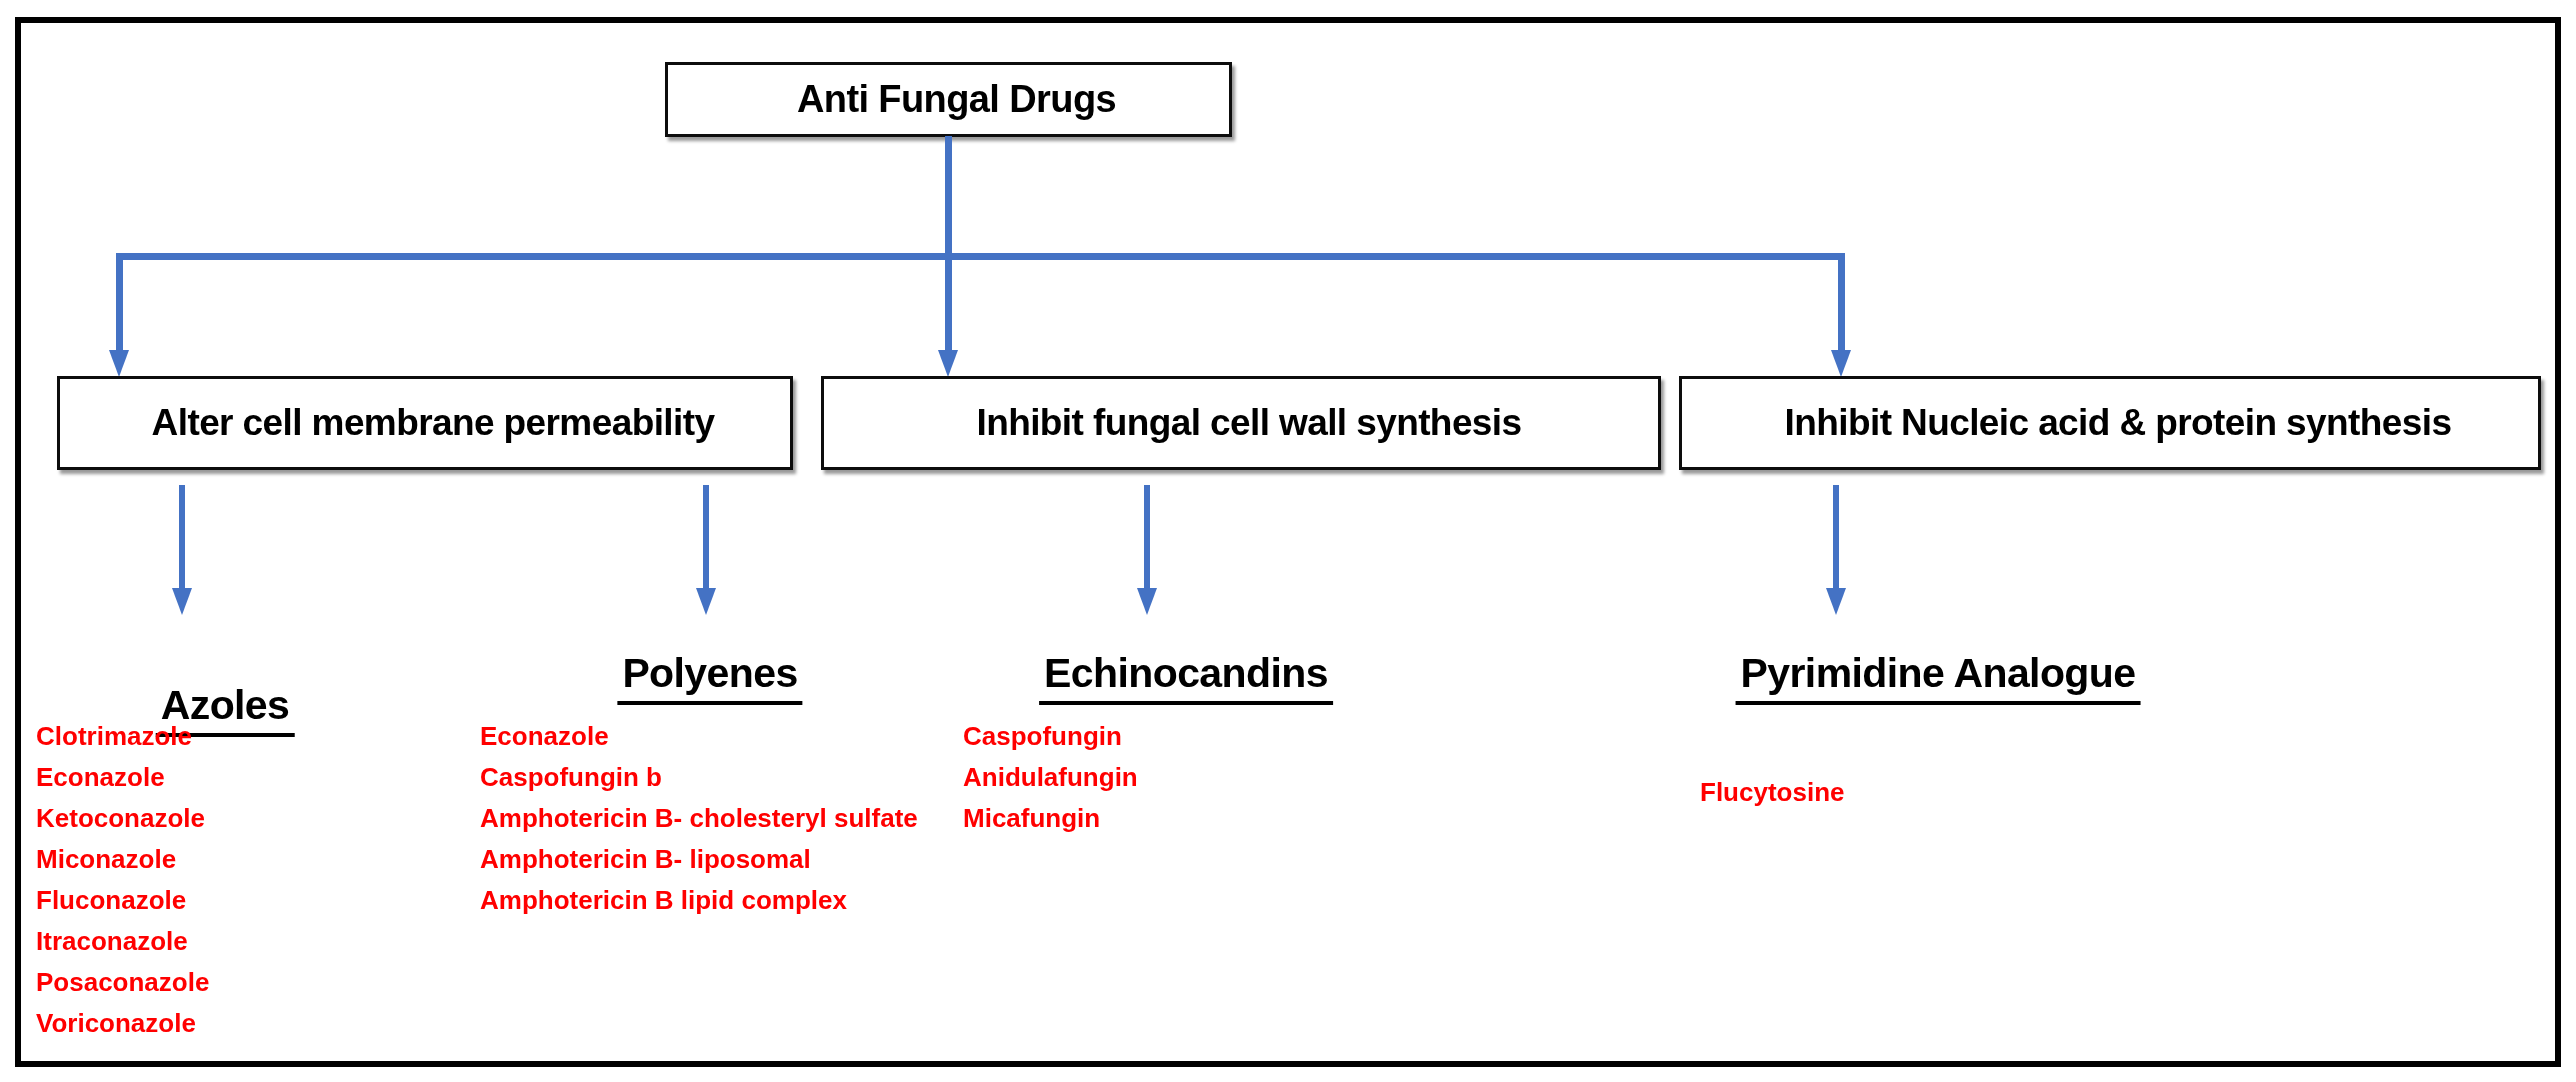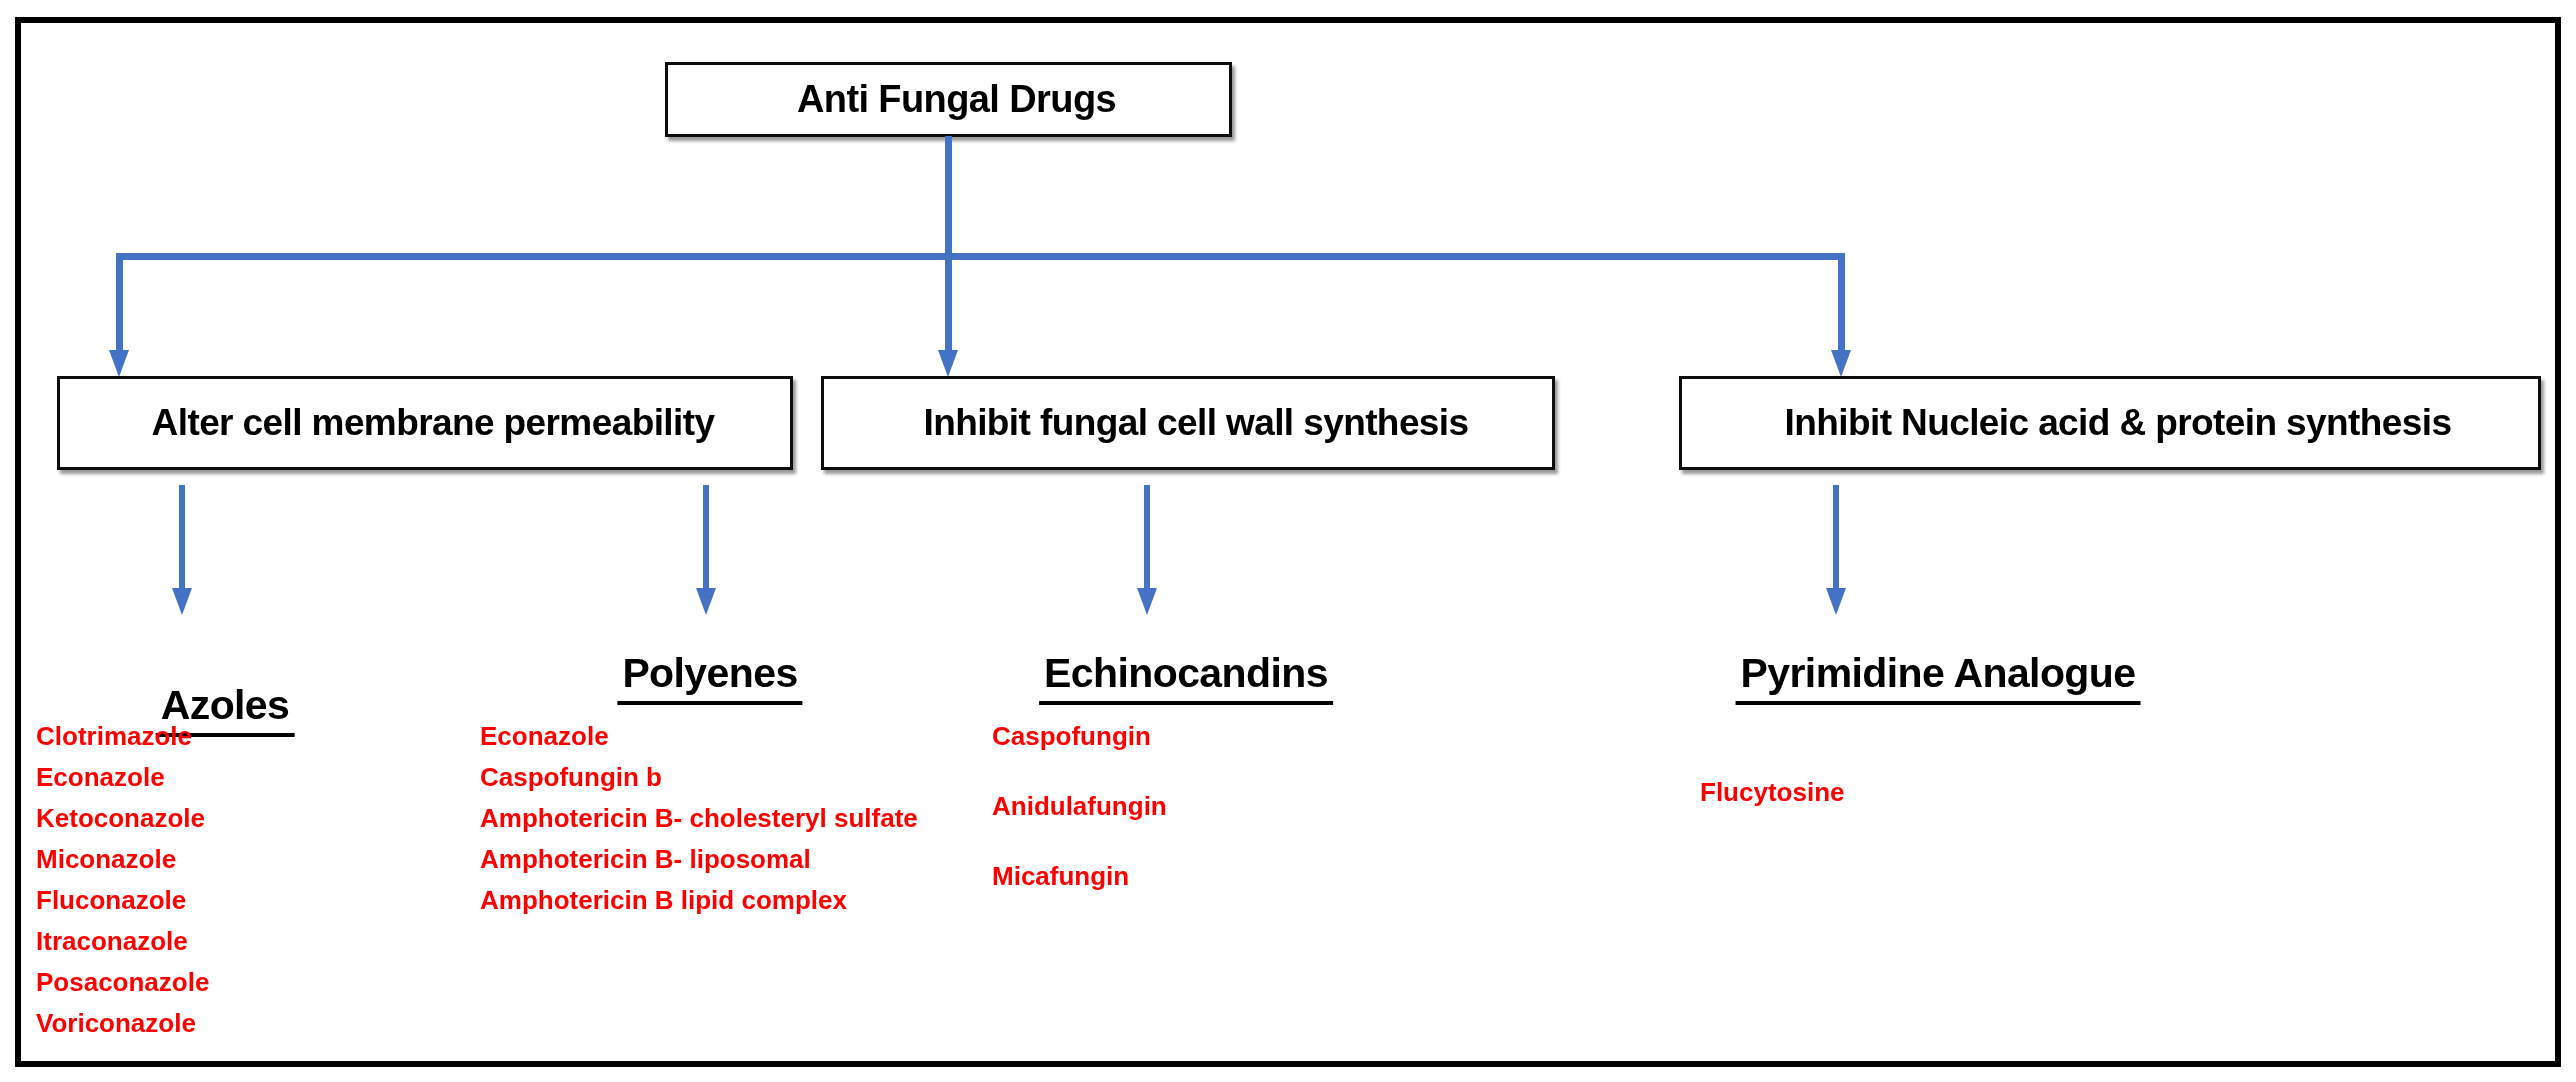--- a/index.html
+++ b/index.html
@@ -40,21 +40,21 @@
     white-space: nowrap;
     padding-left: 16px;
   }
   .node.title-node {
     left: 665px; top: 62px;
     width: 567px; height: 75px;
     font-size: 38px;
   }
   .node.mech-node { top: 376px; height: 94px; font-size: 37px; }
   #mech-0 { left: 57px;   width: 736px; }
-  #mech-1 { left: 821px; width: 734px; }
+  #mech-1 { left: 821px; width: 840px; }
   #mech-2 { left: 1679px; width: 862px; }
 
   .vline, .hline {
     position: absolute;
     background: var(--arrow-color, #4472C4);
   }
   .vline { width: 6.8px; }
   .hline { height: 6.8px; }
   .vline.thin { width: 5.5px; }
   .arrowhead {
@@ -90,21 +90,21 @@
     display: flex;
     flex-direction: column;
     color: var(--drug-text, #FF0000);
     font-size: 26px;
     line-height: 41px;
     letter-spacing: 0px;
     white-space: nowrap;
   }
   #drug-list-0 { left: 36px;   top: 716px; }
   #drug-list-1 { left: 480px;  top: 716px; }
-  #drug-list-2 { left: 992px; top: 716px; gap: 29px; }
+  #drug-list-2 { left: 963px; top: 716px; }
   #drug-list-3 { left: 1700px; top: 738px; margin-top: 34px; }
 </style>
 </head>
 <body>
 
 <div id="canvas">
 
   <div class="frame"></div>
 
   <div class="node title-node">

